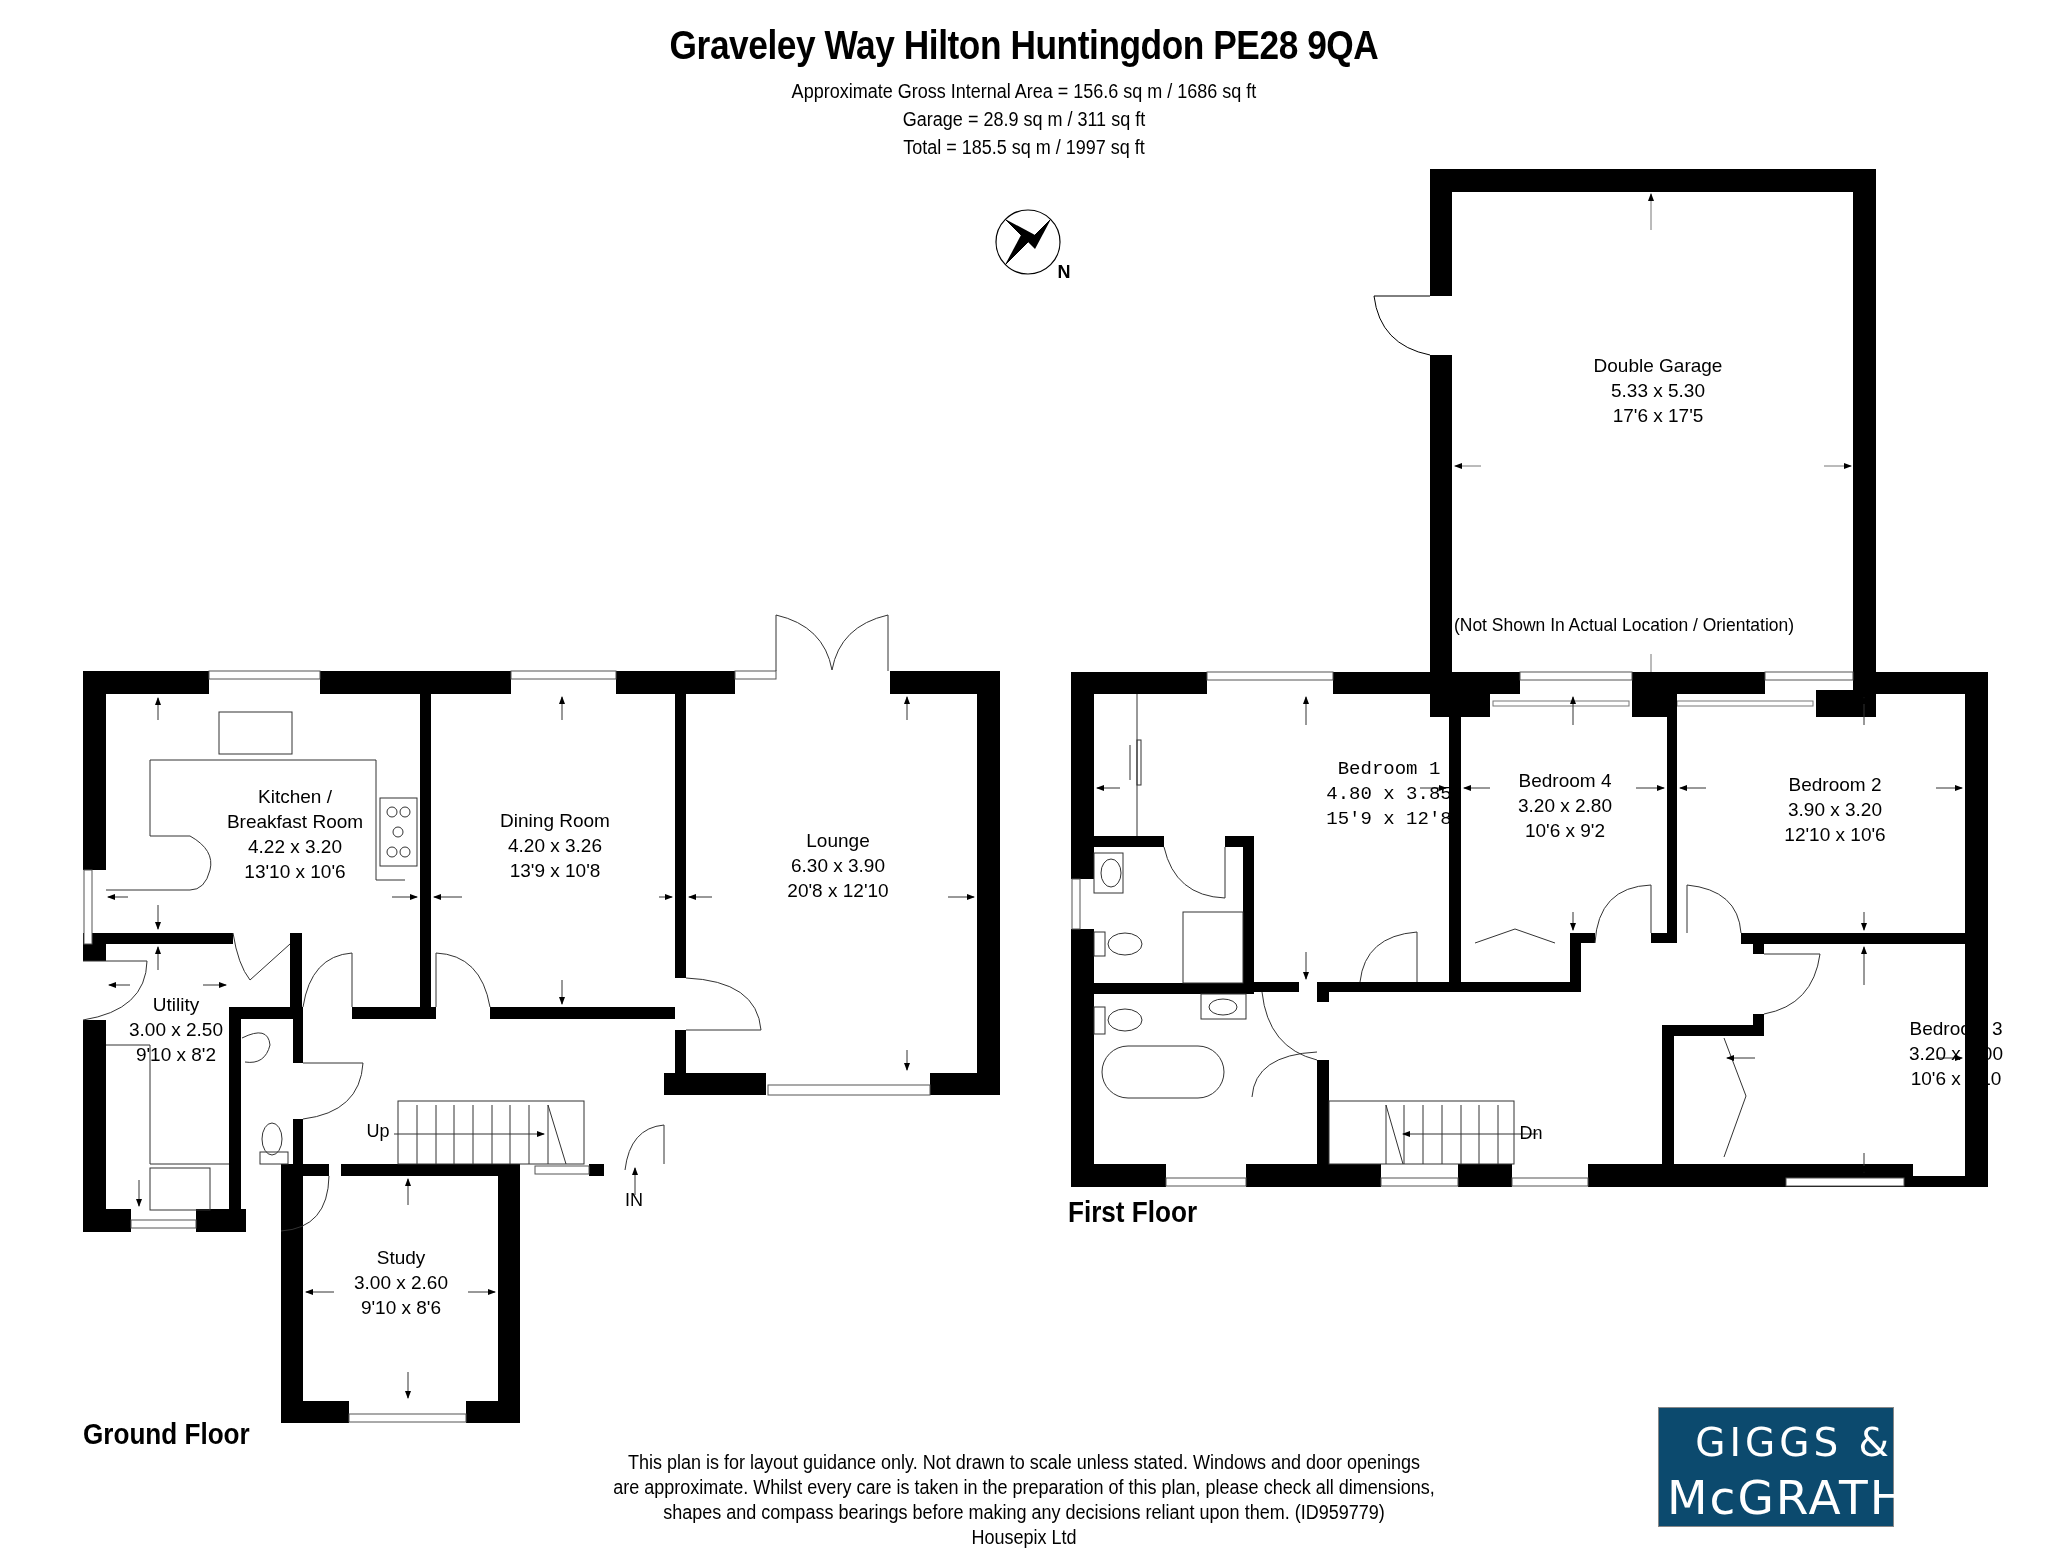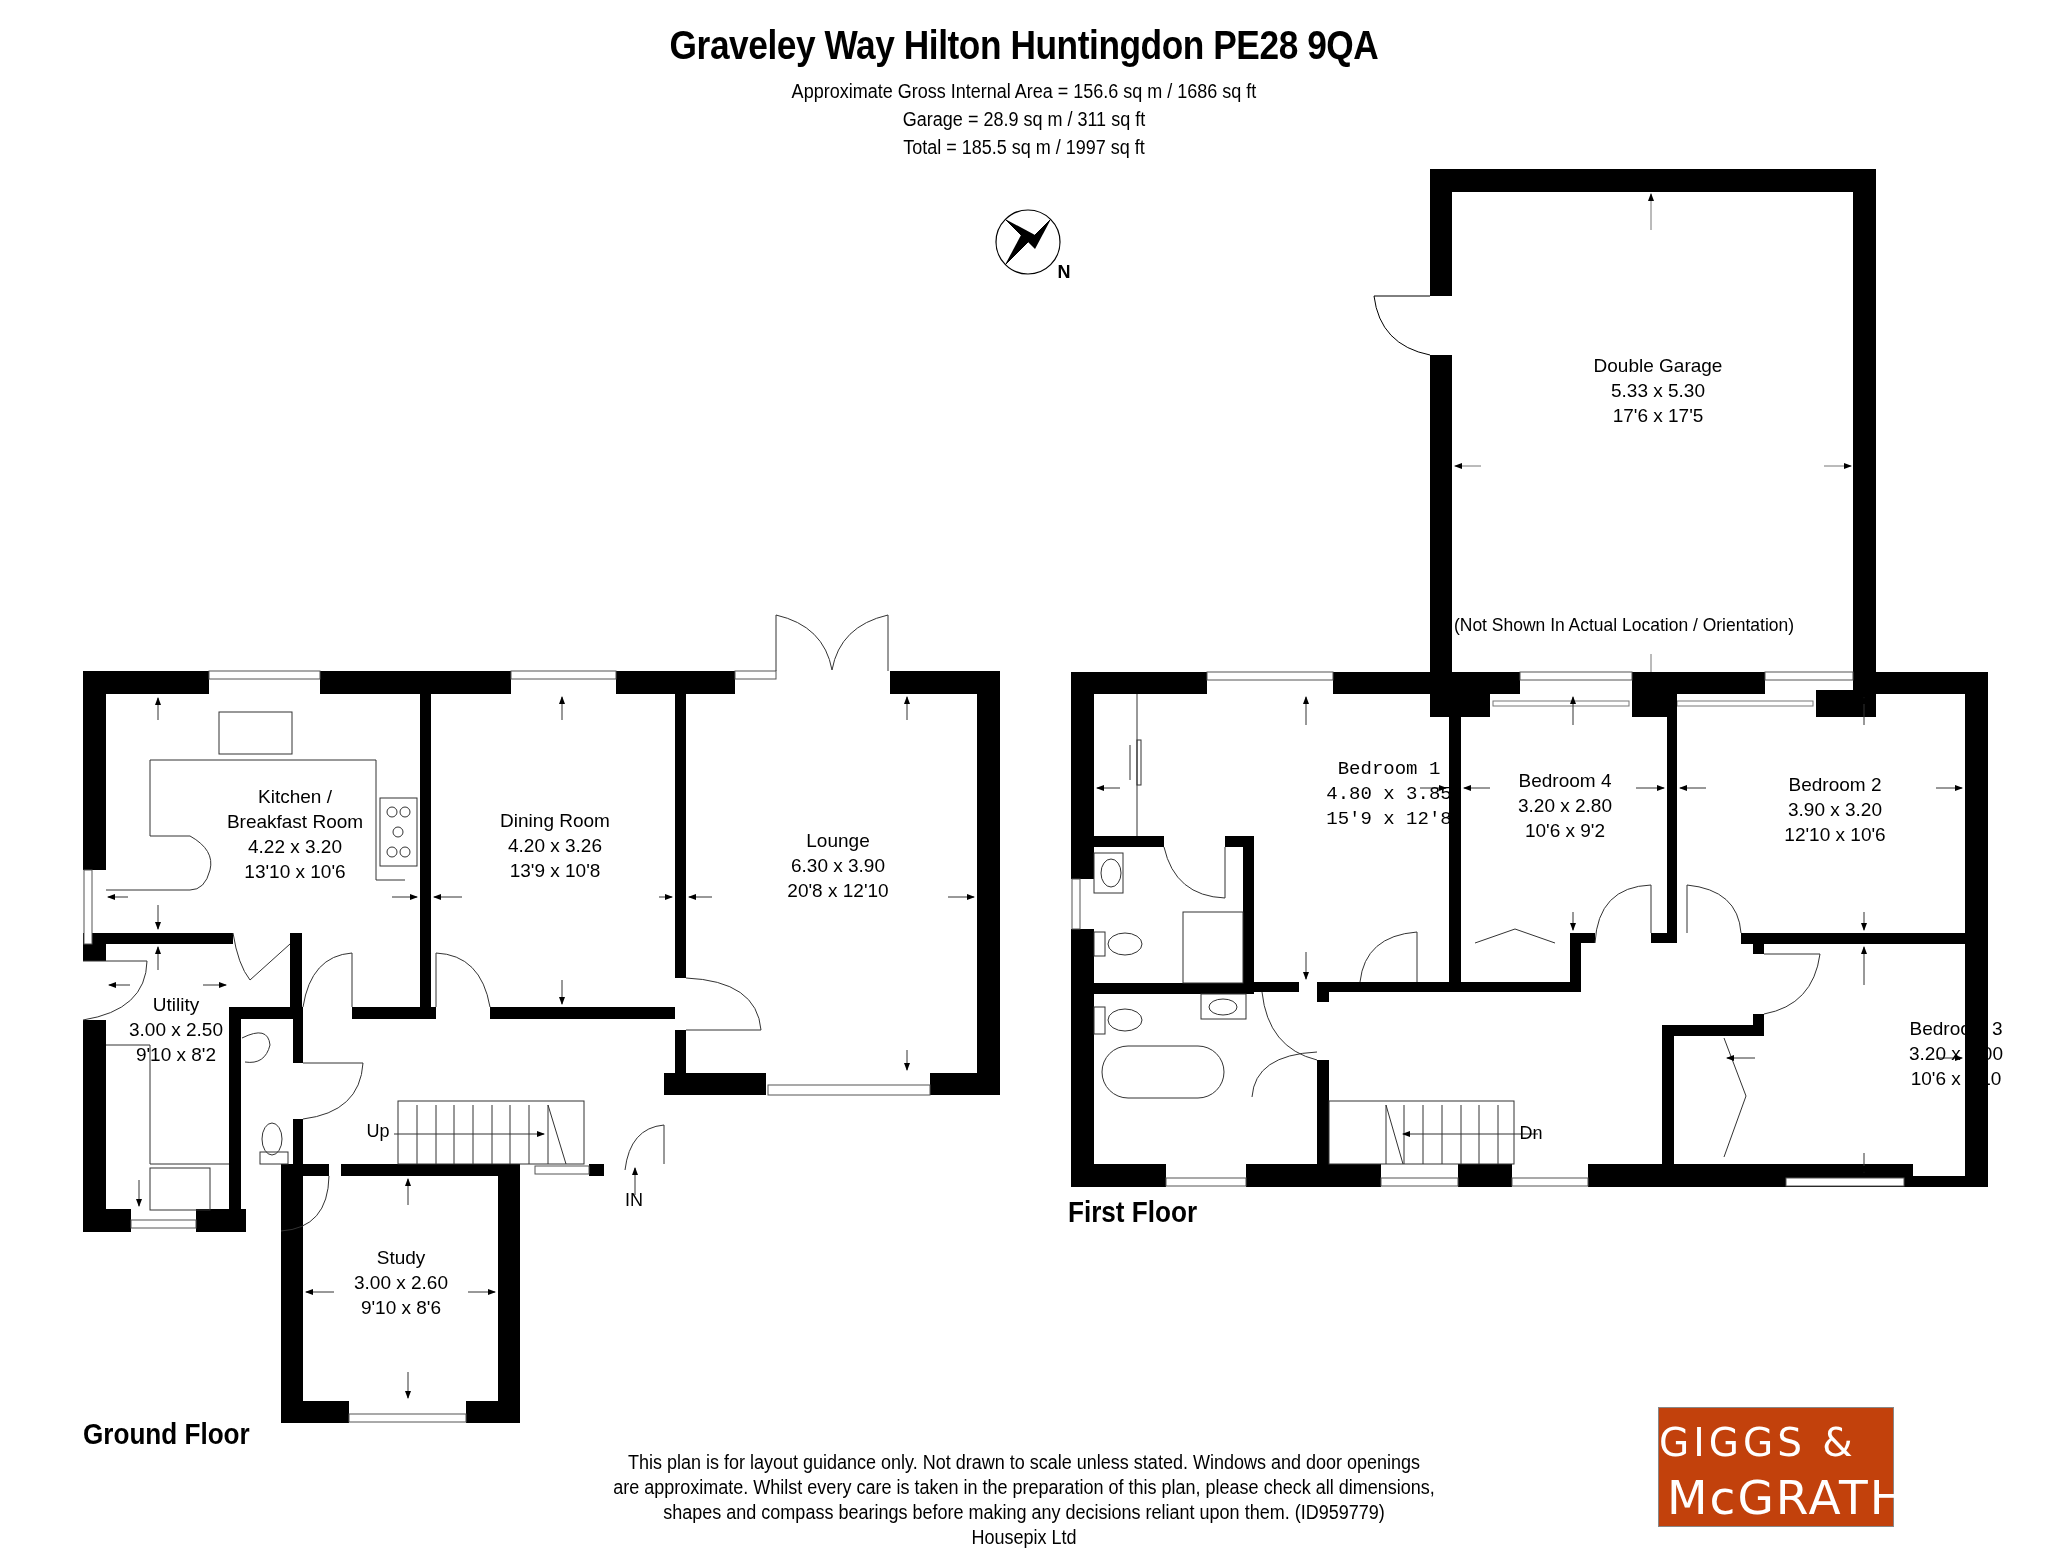--- a/index.html
+++ b/index.html
@@ -7,21 +7,21 @@
   #plan{position:absolute;left:0;top:0;}
   .t{position:absolute;white-space:nowrap;text-align:center;transform:translateX(-50%);}
   .title{font-family:"Liberation Sans",sans-serif;font-weight:bold;font-size:41px;letter-spacing:-0.5px;transform:translateX(-50%) scaleX(0.86);top:22px;left:1024px;}
   .sub{font-size:20px;transform:translateX(-50%) scaleX(0.9);left:1024px;}
   .room{font-size:19px;line-height:25px;}
   .room span{display:block;}
   .lab{font-size:18px;}
   .floor{position:absolute;font-weight:bold;font-size:29px;transform:scaleX(0.9);transform-origin:left top;}
   .disc{position:absolute;left:1024px;top:1450px;transform:translateX(-50%) scaleX(0.9);font-size:20px;line-height:25px;text-align:center;white-space:nowrap;}
   .disc span{display:block;}
-  .logo{position:absolute;left:1658px;top:1407px;width:236px;height:120px;background:#c2410c;border:1px solid #888;box-sizing:border-box;color:#fff;font-family:"DejaVu Sans",sans-serif;text-align:left;}
+  .logo{position:absolute;left:1658px;top:1407px;width:236px;height:120px;background:#0c4a6e;border:1px solid #888;box-sizing:border-box;color:#fff;font-family:"DejaVu Sans",sans-serif;text-align:right;}
   .logo .l1{position:absolute;top:12px;left:0;right:0;font-size:39px;letter-spacing:4px;}
   .logo .l2{position:absolute;top:62px;left:8px;right:0;font-size:47px;letter-spacing:2px;}
   .note{font-size:19px;transform:translateX(-50%) scaleX(0.92);}
 </style>
 </head>
 <body>
 
 <svg id="plan" width="2048" height="1567" viewBox="0 0 2048 1567" xmlns="http://www.w3.org/2000/svg">
   <defs>
     <marker id="ah" markerWidth="8" markerHeight="8" refX="7" refY="4" orient="auto">

